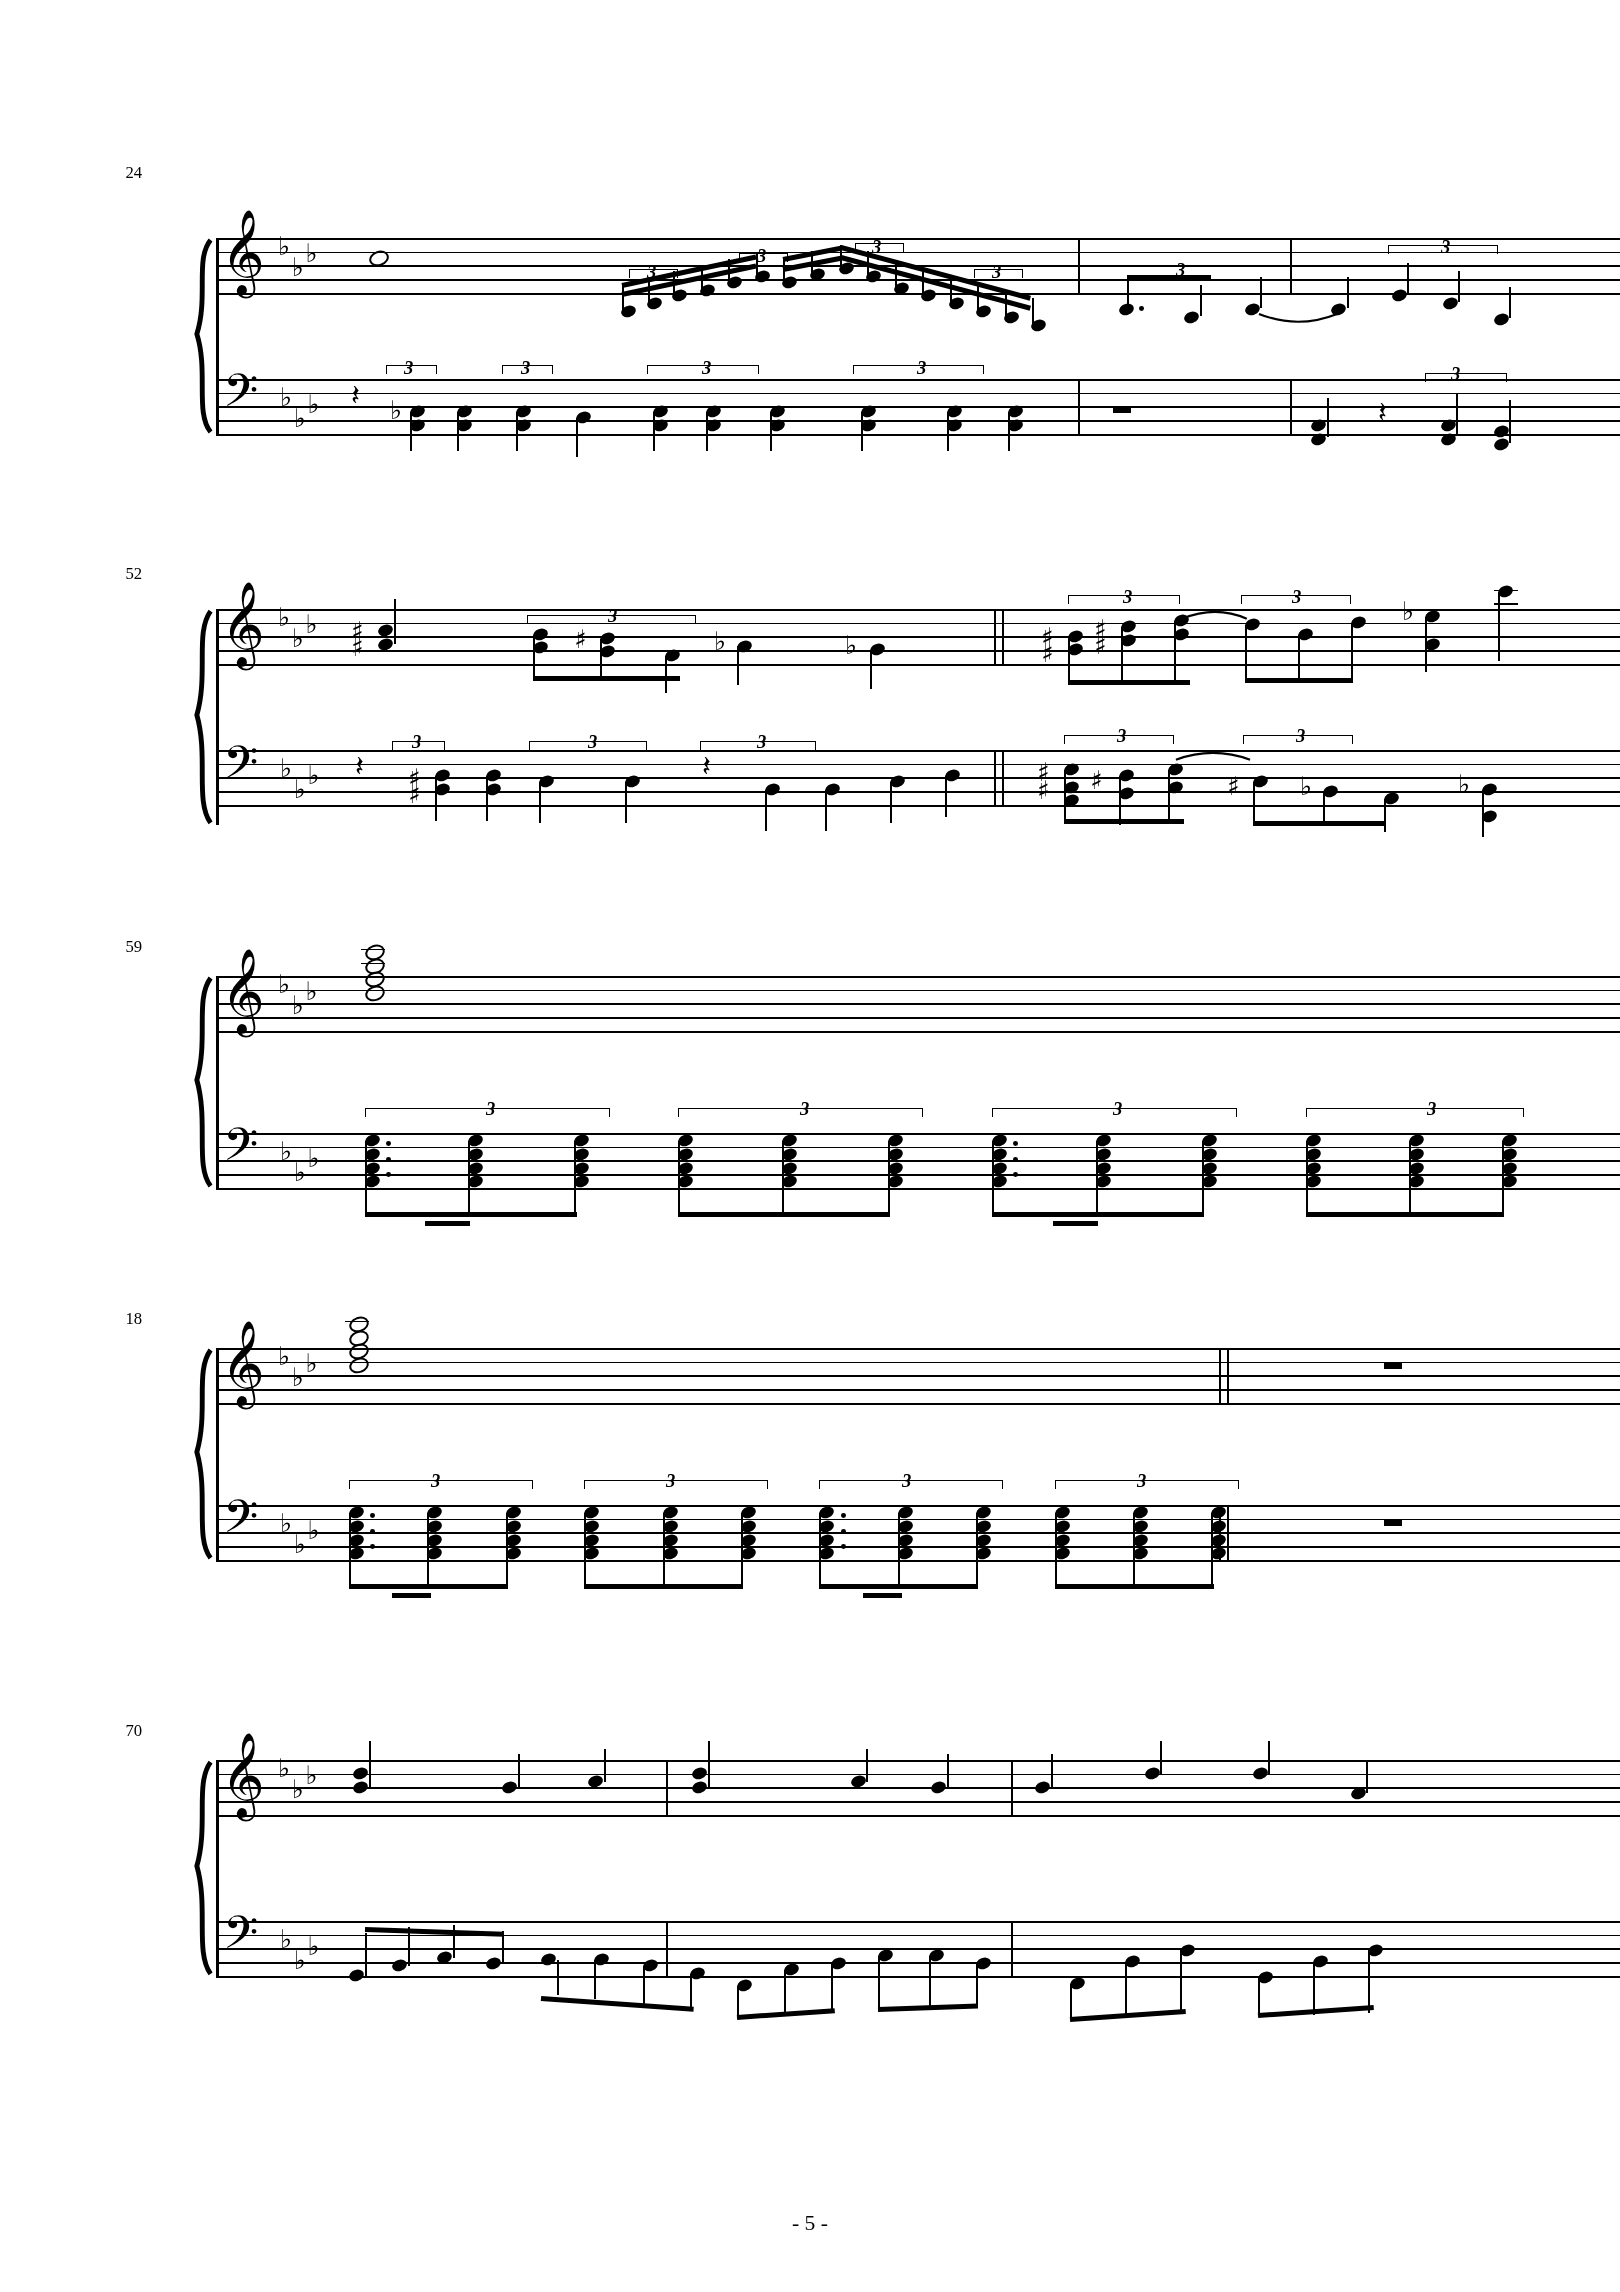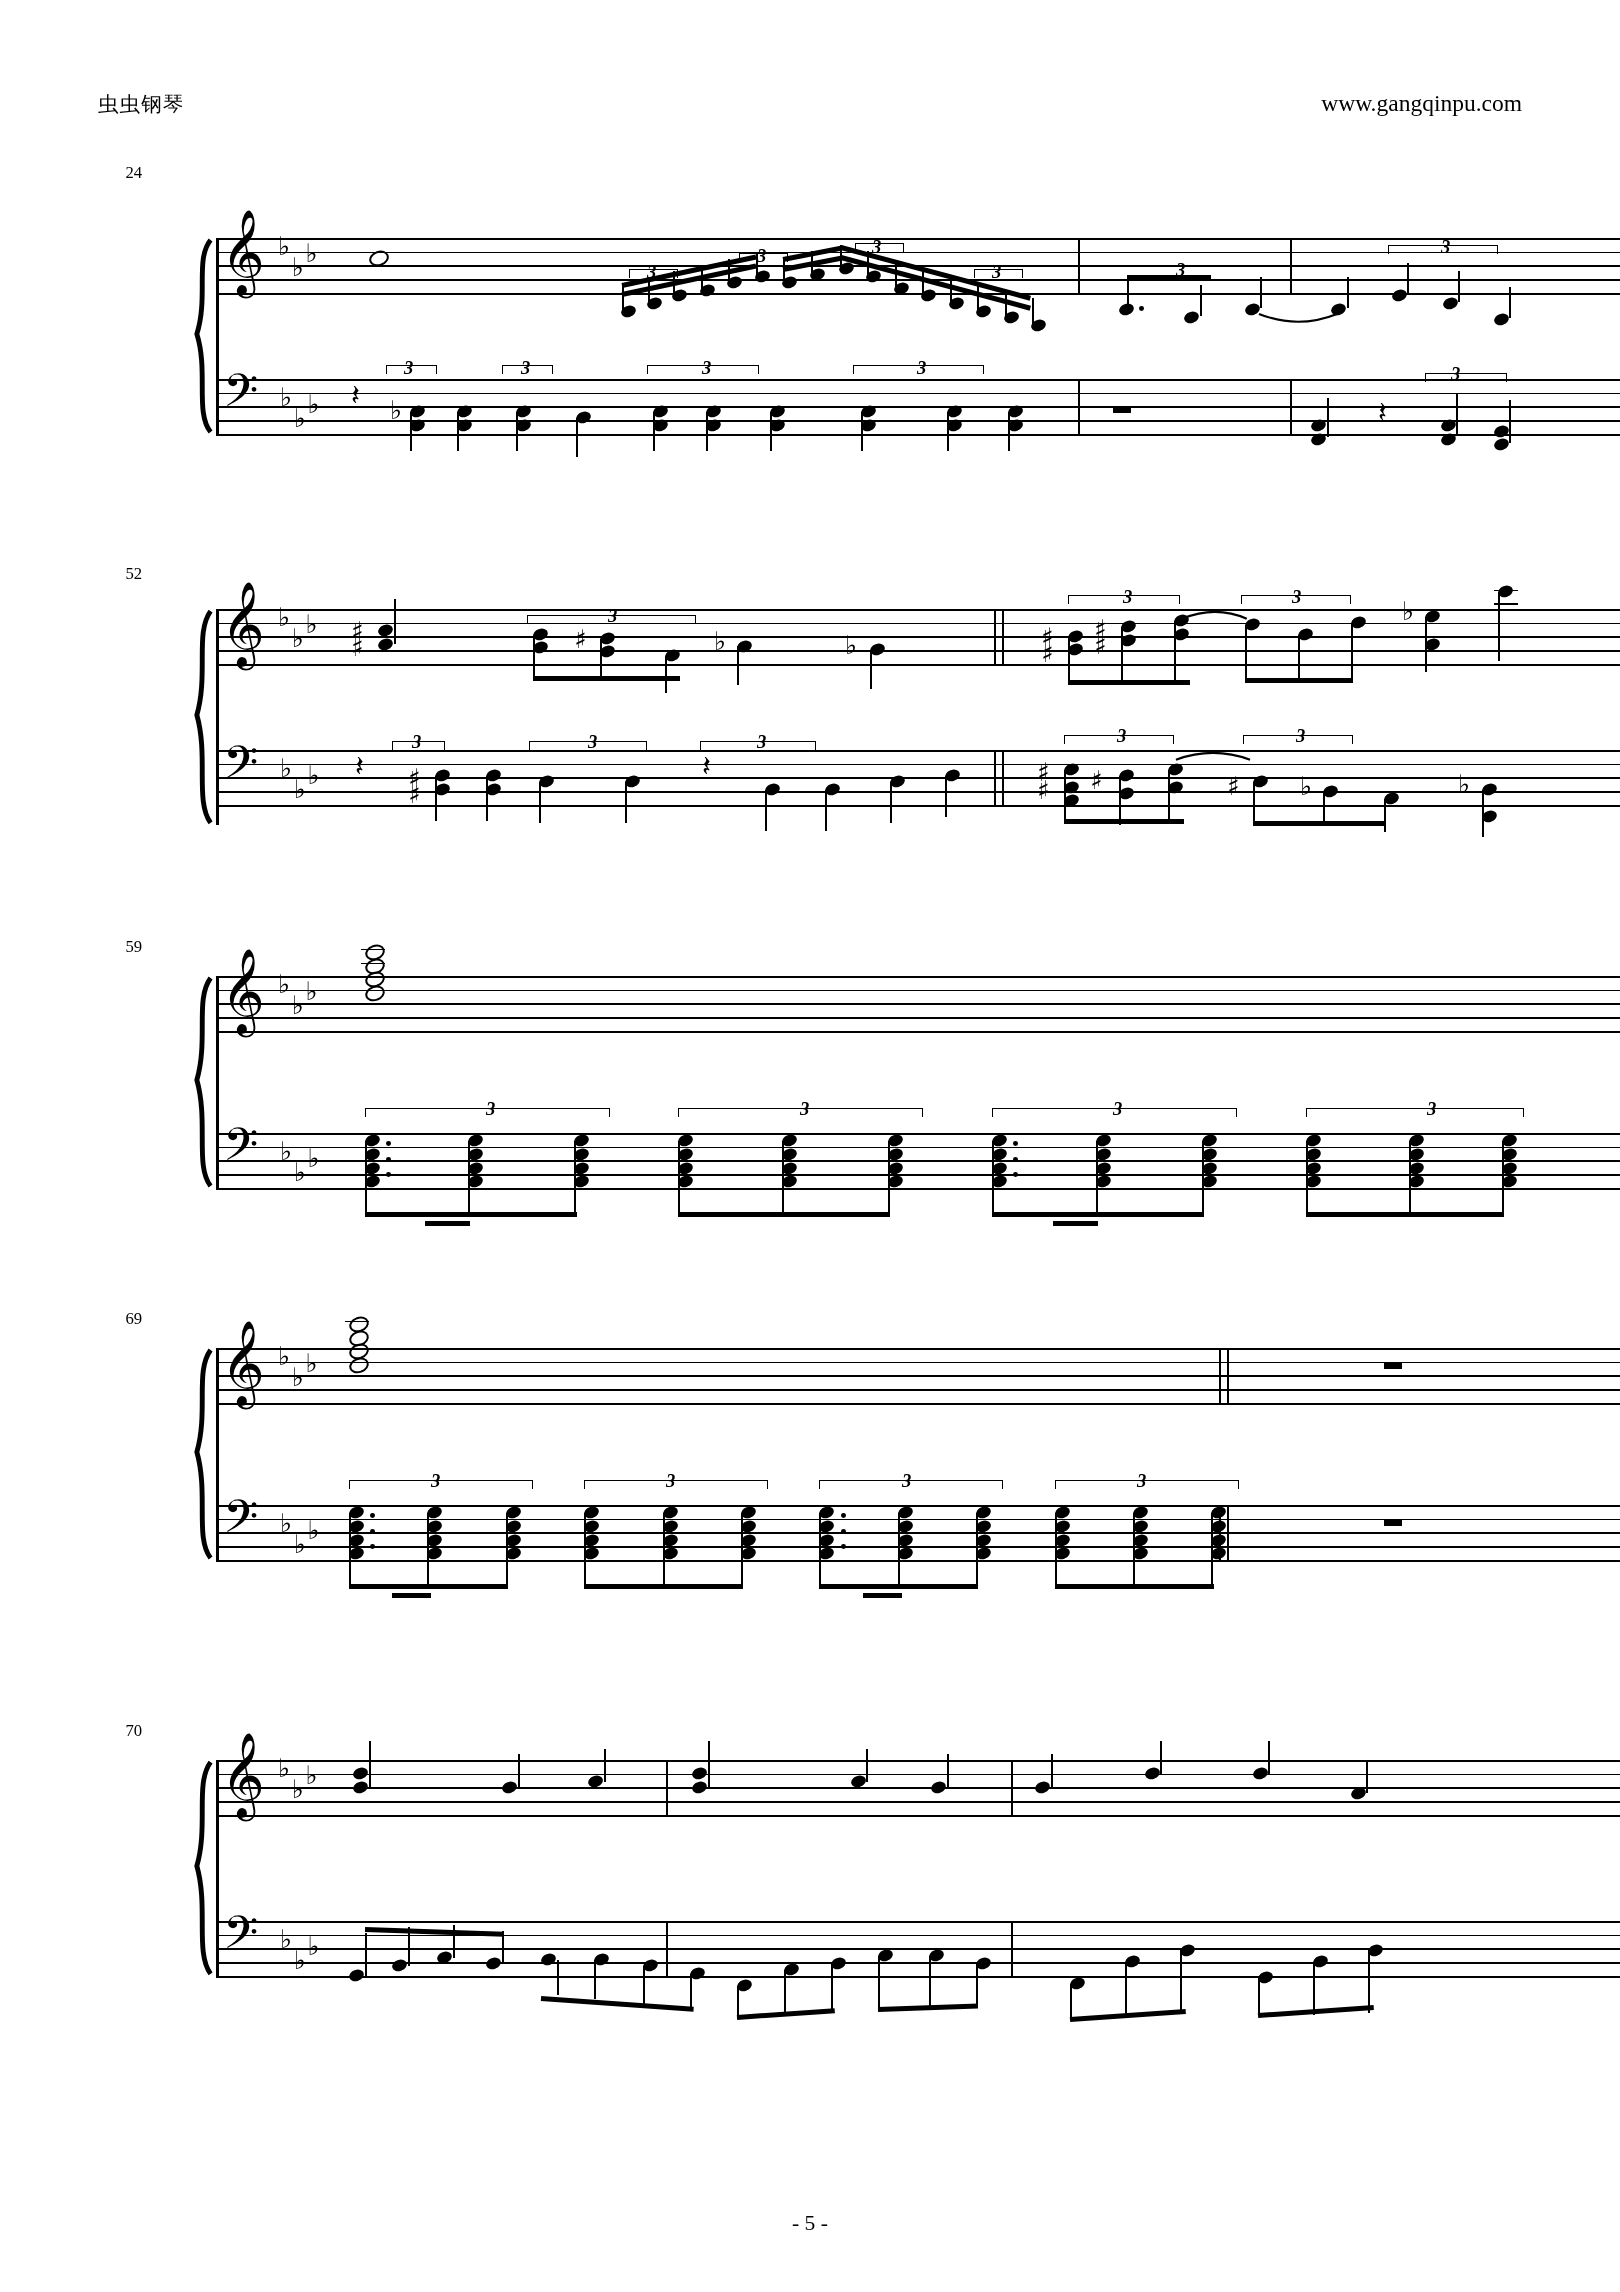--- a/index.html
+++ b/index.html
@@ -215,24 +215,20 @@
     height: 4.9px;
     border-radius: 50%;
     background: #000;
   }
 </style>
 </head>
 <body>
 
 <div class="page">
 
-  <div class="header">
-    <div class="brand">虫虫钢琴</div>
-    <div class="site">www.gangqinpu.com</div>
-  </div>
 
   <div class="system" style="top:167px; height:265px;">
     <div class="measure-number">24</div>
 
     <div class="brace" style="top:71px;">
       <svg width="25.5" height="196" viewBox="0 0 26 200">
         <path d="M22 2 C6 22, 20 60, 8 98 C20 136, 6 178, 22 198" fill="none" stroke="#000" stroke-width="5"></path>
       </svg>
     </div>
 
@@ -718,21 +714,21 @@
     <div class="stem" style="left:1311px; top:200px; height:74px;"></div>
     <div class="nh" style="left:1404px; top:194px;"></div>
     <div class="nh" style="left:1404px; top:208px;"></div>
     <div class="nh" style="left:1404px; top:222px;"></div>
     <div class="nh" style="left:1404px; top:235px;"></div>
     <div class="stem" style="left:1404px; top:200px; height:74px;"></div>
     <div class="beam" style="left:1208px; top:271px; width:198px;"></div>
   </div>
 
   <div class="system" style="top:1313px; height:284px;">
-    <div class="measure-number">69</div>
+    <div class="measure-number">18</div>
 
     <div class="brace" style="top:35px;">
       <svg width="25.5" height="212" viewBox="0 0 26 216">
         <path d="M22 2 C6 24, 20 64, 8 106 C20 148, 6 194, 22 214" fill="none" stroke="#000" stroke-width="5"></path>
       </svg>
     </div>
     <div class="sys-barline" style="top:35px; height:212px;"></div>
 
     <div class="staff" style="top:35px;">
       <div class="line"></div>

